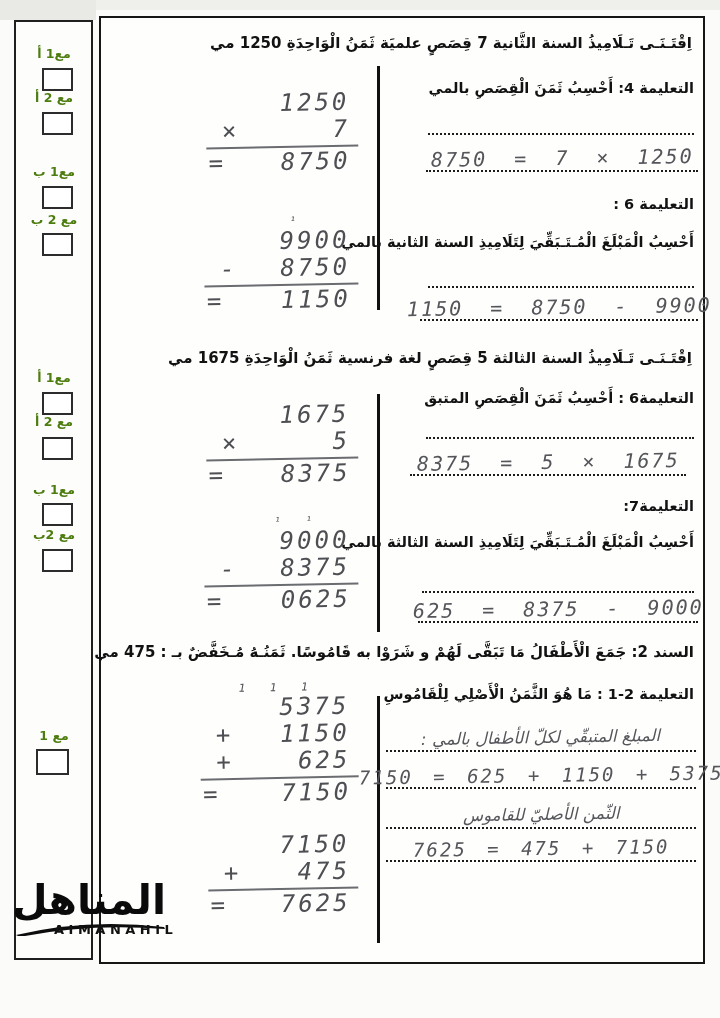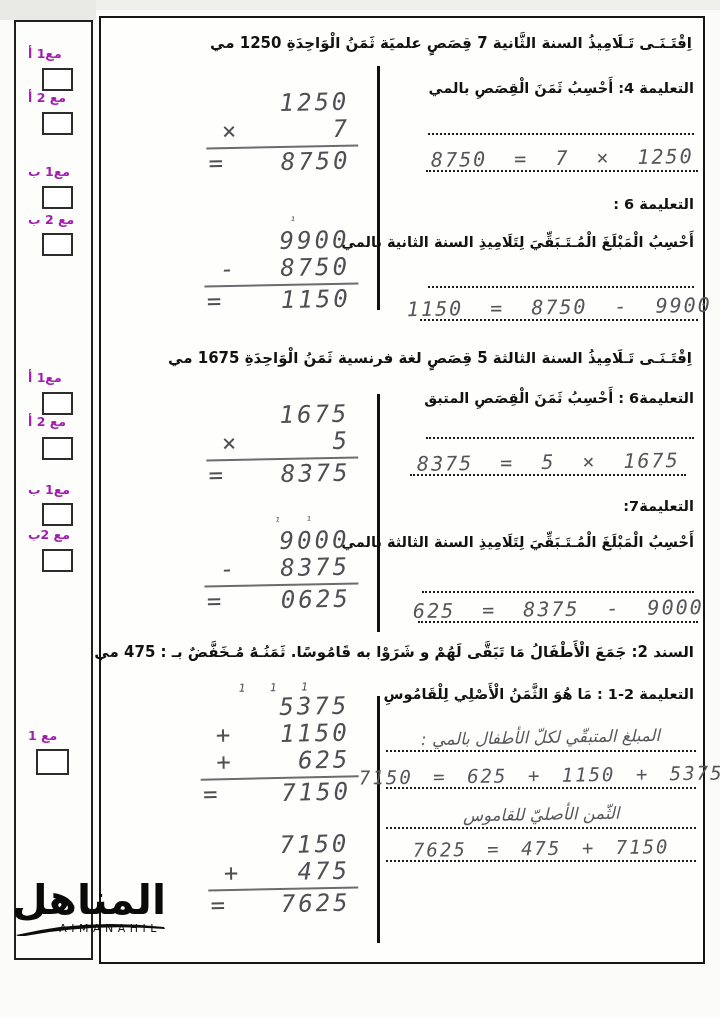--- a/index.html
+++ b/index.html
@@ -7,21 +7,21 @@
     width:720px;height:1018px;position:relative;overflow:hidden;
     background:#fbfbf9;
     font-family:"DejaVu Sans", sans-serif;
   }
   .abs{position:absolute;}
   
   .scan-top{top:0;left:0;width:720px;height:10px;background:#efefec;}
   .scan-corner{top:0;left:0;width:96px;height:20px;background:#e9e9e6;}
   
   .margin-col{left:14px;top:20px;width:75px;height:936px;border:2px solid #1f1f1f;background:#fdfdfc;}
-  .m-label{direction:rtl;text-align:left;font-size:12.5px;font-weight:bold;color:#a21caf;width:52px;left:28px;white-space:nowrap;}
+  .m-label{direction:rtl;text-align:center;font-size:12.5px;font-weight:bold;color:#4d7c0f;width:52px;left:28px;white-space:nowrap;}
   .m-box{width:27px;height:19px;border:2px solid #2c2c2c;background:#fff;left:42px;}
   .m-box-big{width:29px;height:22px;left:36px;}
   
   .main-frame{left:99px;top:16px;width:602px;height:944px;border:2.5px solid #161616;background:#fefefd;}
   .divider{width:2.5px;background:#111;left:377px;}
   
   .stmt,.instr{direction:rtl;text-align:right;font-weight:bold;color:#121212;white-space:nowrap;}
   .stmt{font-size:15px;}
   .instr{font-size:14.5px;}
   
@@ -48,21 +48,21 @@
   }
   .calc .carries{font-size:11px;line-height:12px;height:12px;letter-spacing:9px;text-align:right;color:#4e4f53;}
   .calc .num{text-align:right;padding-right:8px;letter-spacing:3px;}
   .calc .oprow{display:flex;justify-content:space-between;padding-left:16px;padding-right:8px;letter-spacing:3px;}
   .calc .rule{border-top:2.3px solid #6b6c70;margin:2px 0 1px 0;}
   .calc .resrow{display:flex;justify-content:space-between;padding-left:2px;padding-right:8px;letter-spacing:3px;}
   
   .logo{left:16px;top:876px;width:150px;text-align:center;}
   .logo-ar{font-size:41px;font-weight:900;color:#0a0a0a;line-height:48px;letter-spacing:-1px;direction:rtl;}
   .logo-swoosh{display:block;margin-top:-8px;}
-  .logo-latin{font-size:11px;font-weight:normal;color:#121212;letter-spacing:4.5px;margin-top:-14px;white-space:nowrap;padding-left:38px;}
+  .logo-latin{font-size:13px;font-weight:bold;color:#121212;letter-spacing:4.5px;margin-top:-14px;white-space:nowrap;padding-left:38px;}
 </style>
 </head>
 <body>
 
 <div class="abs scan-top"></div>
 <div class="abs scan-corner"></div>
 
 <div class="abs margin-col"></div>
 
 <div class="abs m-label" style="top:46px">مع1 أ</div>

